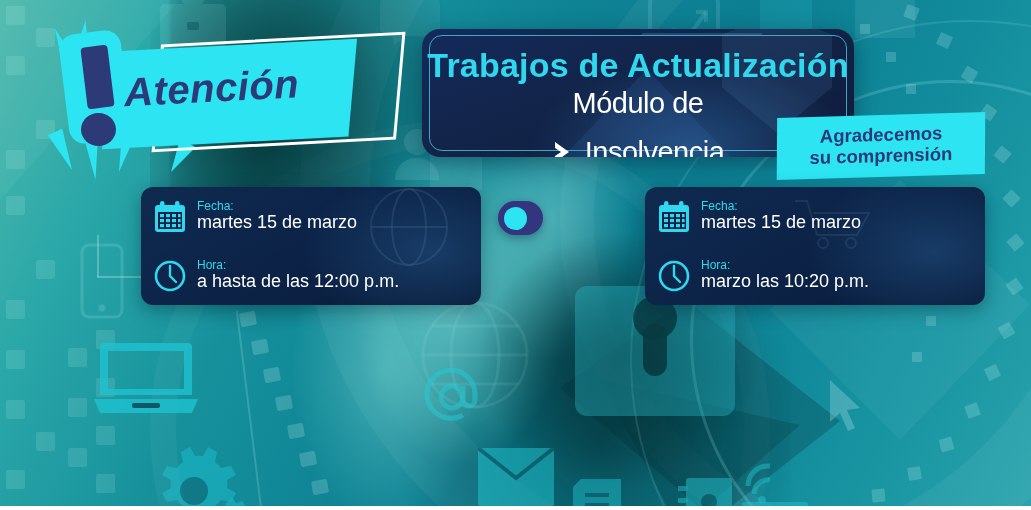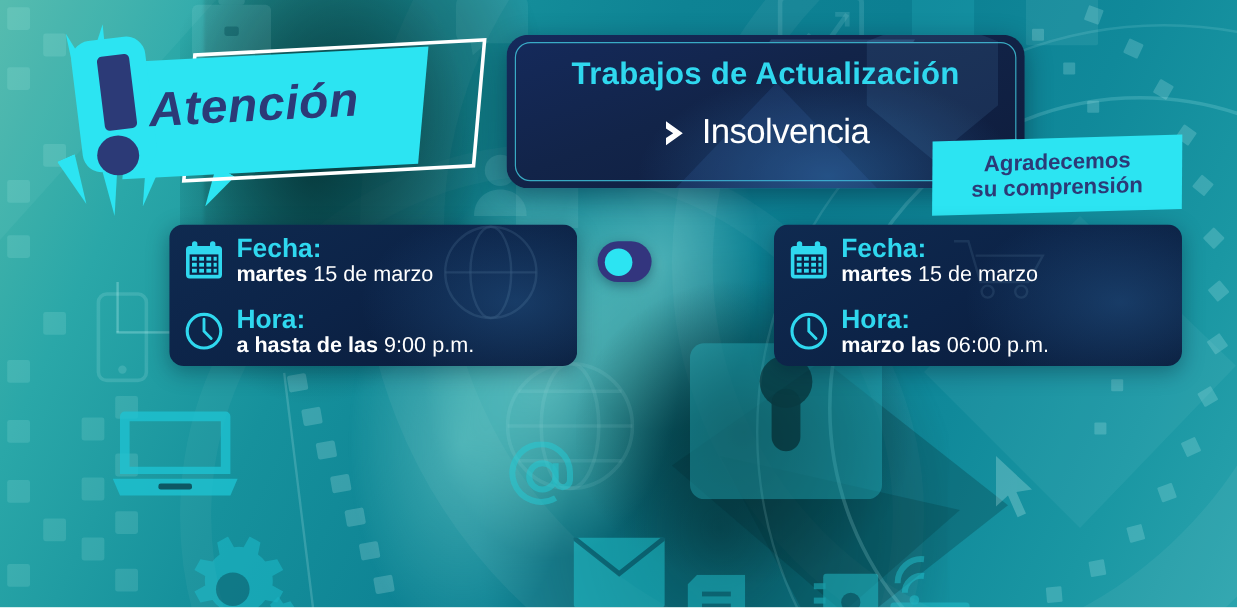--- a/index.html
+++ b/index.html
@@ -190,21 +190,21 @@
     background: rgba(60,120,190,0.16);
     clip-path: polygon(50% 0, 100% 100%, 0 100%);
   }
   .tb-line1 { position: absolute; left: 210px; top: 4px; width: 120px; height: 30px;
     border-top: 2px solid rgba(120,200,255,0.20); transform: skewX(-35deg); }
 
   .title-line1 {
     position: relative;
     margin-top: 17px;
     text-align: center;
-    font-size: 26px;
+    font-size: 34px;
     font-weight: 700;
     color: #2fd8ef;
     letter-spacing: 0.2px;
   }
   .title-line2 {
     position: relative;
     text-align: center;
     margin-top: 4px;
     font-size: 29px;
     font-weight: 400;
@@ -261,23 +261,23 @@
   .card-row {
     position: relative;
     display: flex;
     align-items: center;
     gap: 10px;
     padding-left: 12px;
     height: 59px;
   }
   .row-icon { width: 34px; height: 34px; flex: 0 0 auto; }
   .row-text { line-height: 1.08; }
-  .row-label { font-size: 22px; font-weight: 700; color: #2fd8ef; }
+  .row-label { font-size: 12px; font-weight: 400; color: #2fd8ef; }
   .row-value { font-size: 18px; color: #ffffff; font-weight: 400; white-space: nowrap; }
-  .row-value b { font-weight: 700; }
+  .row-value b { font-weight: 400; }
 
   
   .pill {
     position: absolute;
     height: 34px;
     border-radius: 18px;
     background: #33357e;
     display: flex;
     align-items: center;
     padding: 0 16px 0 6px;
@@ -570,20 +570,21 @@
     <div class="atencion-text">Atención</div>
   </div>
 
   <div class="title-banner">
     <div class="tb-shield"></div>
     <div class="tb-tri"></div>
     <div class="tb-line1"></div>
 
     <div class="title-line1">Trabajos de Actualización</div>
 
+    <div class="title-line2">Módulo de</div>
 
     <div class="title-line3row">
       <span class="chevron-logo">
         <svg width="26" height="26" viewBox="0 0 26 26" fill="#ffffff">
           <path d="M3 3l14 10L3 23l0-6 6-4-6-4z"></path>
         </svg>
       </span>
       <span class="title-line3">Insolvencia</span>
     </div>
   </div>
@@ -639,21 +640,21 @@
     <div class="card-row">
       <span class="row-icon">
         <svg width="34" height="34" viewBox="0 0 34 34" fill="none" stroke="#2fd8ef" stroke-width="2.6">
           <circle cx="17" cy="17" r="14"></circle>
           <path d="M17 7v10l6 6" stroke-width="2.4" stroke-linecap="round"></path>
         </svg>
       </span>
       <span class="row-text">
         <span class="row-label" style="display:block;">Hora:</span>
         <span class="row-value" style="display:block;">
-          <b>a hasta de las</b><span> 9:00 p.m.</span>
+          <b>a hasta de las</b><span> 12:00 p.m.</span>
         </span>
       </span>
     </div>
   </div>
 
   <div class="info-card card-right">
     <div class="card-deco">
       <svg width="340" height="118" viewBox="0 0 340 118" fill="none" stroke="rgba(180,230,255,0.45)" stroke-width="2">
         <path d="M150 14h12l10 34h40l12-22H168"></path>
         <circle cx="178" cy="56" r="5"></circle>
@@ -695,21 +696,21 @@
     <div class="card-row">
       <span class="row-icon">
         <svg width="34" height="34" viewBox="0 0 34 34" fill="none" stroke="#2fd8ef" stroke-width="2.6">
           <circle cx="17" cy="17" r="14"></circle>
           <path d="M17 7v10l6 6" stroke-width="2.4" stroke-linecap="round"></path>
         </svg>
       </span>
       <span class="row-text">
         <span class="row-label" style="display:block;">Hora:</span>
         <span class="row-value" style="display:block;">
-          <b>marzo las</b><span> 06:00 p.m.</span>
+          <b>marzo las</b><span> 10:20 p.m.</span>
         </span>
       </span>
     </div>
   </div>
 
 
   <div class="pill pill-final">
     <span class="pill-dot"></span>
   </div>
 

